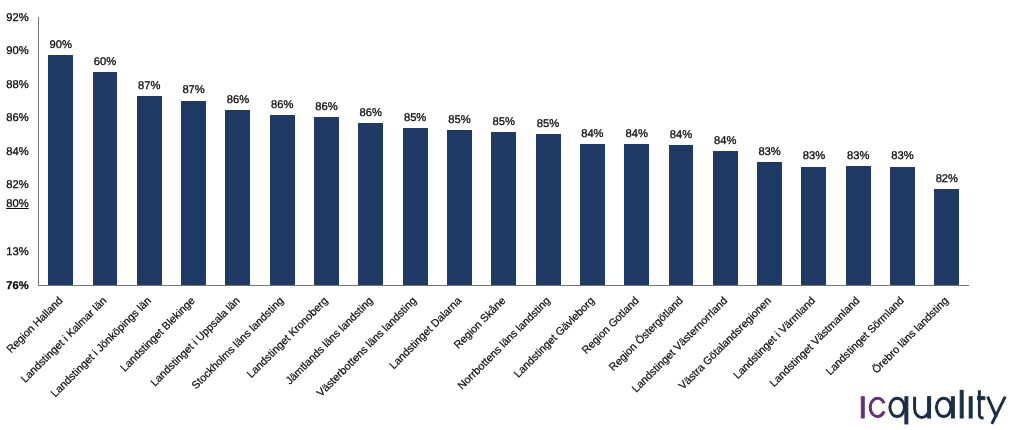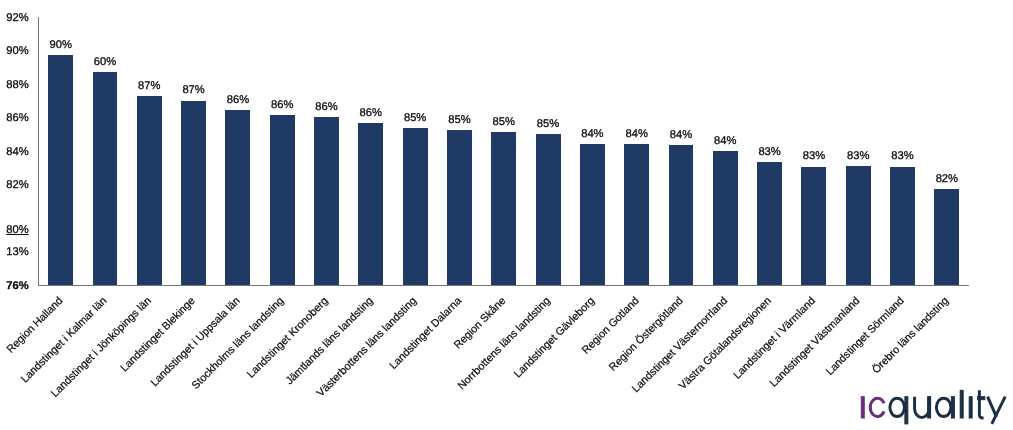--- a/index.html
+++ b/index.html
@@ -24,21 +24,21 @@
 <body style="background: rgb(255, 255, 255);">
 
 <div id="chart">
   <div id="yaxis-labels">
       <div class="ytick" style="top: 12.9px; color: rgb(13, 13, 13);">92%</div>
       <div class="ytick" style="top: 46.375px; color: rgb(13, 13, 13);">90%</div>
       <div class="ytick" style="top: 79.85px; color: rgb(13, 13, 13);">88%</div>
       <div class="ytick" style="top: 113.325px; color: rgb(13, 13, 13);">86%</div>
       <div class="ytick" style="top: 146.8px; color: rgb(13, 13, 13);">84%</div>
       <div class="ytick" style="top: 180.275px; color: rgb(13, 13, 13);">82%</div>
-      <div class="ytick" style="top: 225px; color: rgb(13, 13, 13); text-decoration: underline;">80%</div>
+      <div class="ytick" style="top: 199px; color: rgb(13, 13, 13); text-decoration: underline;">80%</div>
       <div class="ytick" style="top: 247.225px; color: rgb(13, 13, 13);">13%</div>
       <div class="ytick" style="top: 280.7px; color: rgb(13, 13, 13); font-weight: bold;">76%</div>
     </div>
   <div class="axis-v" style="background: rgb(118, 118, 118);"></div>
   <div class="axis-h" style="background: rgb(118, 118, 118);"></div>
   <div id="bars">
       <div class="bar" style="left: 48.2048px; top: 55.0267px; width: 24.9px; height: 229.973px; background: rgb(31, 58, 100);"></div>
       <div class="bar" style="left: 92.5143px; top: 71.7643px; width: 24.9px; height: 213.236px; background: rgb(31, 58, 100);"></div>
       <div class="bar" style="left: 136.824px; top: 96.3684px; width: 24.9px; height: 188.632px; background: rgb(31, 58, 100);"></div>
       <div class="bar" style="left: 181.133px; top: 100.553px; width: 24.9px; height: 184.447px; background: rgb(31, 58, 100);"></div>

